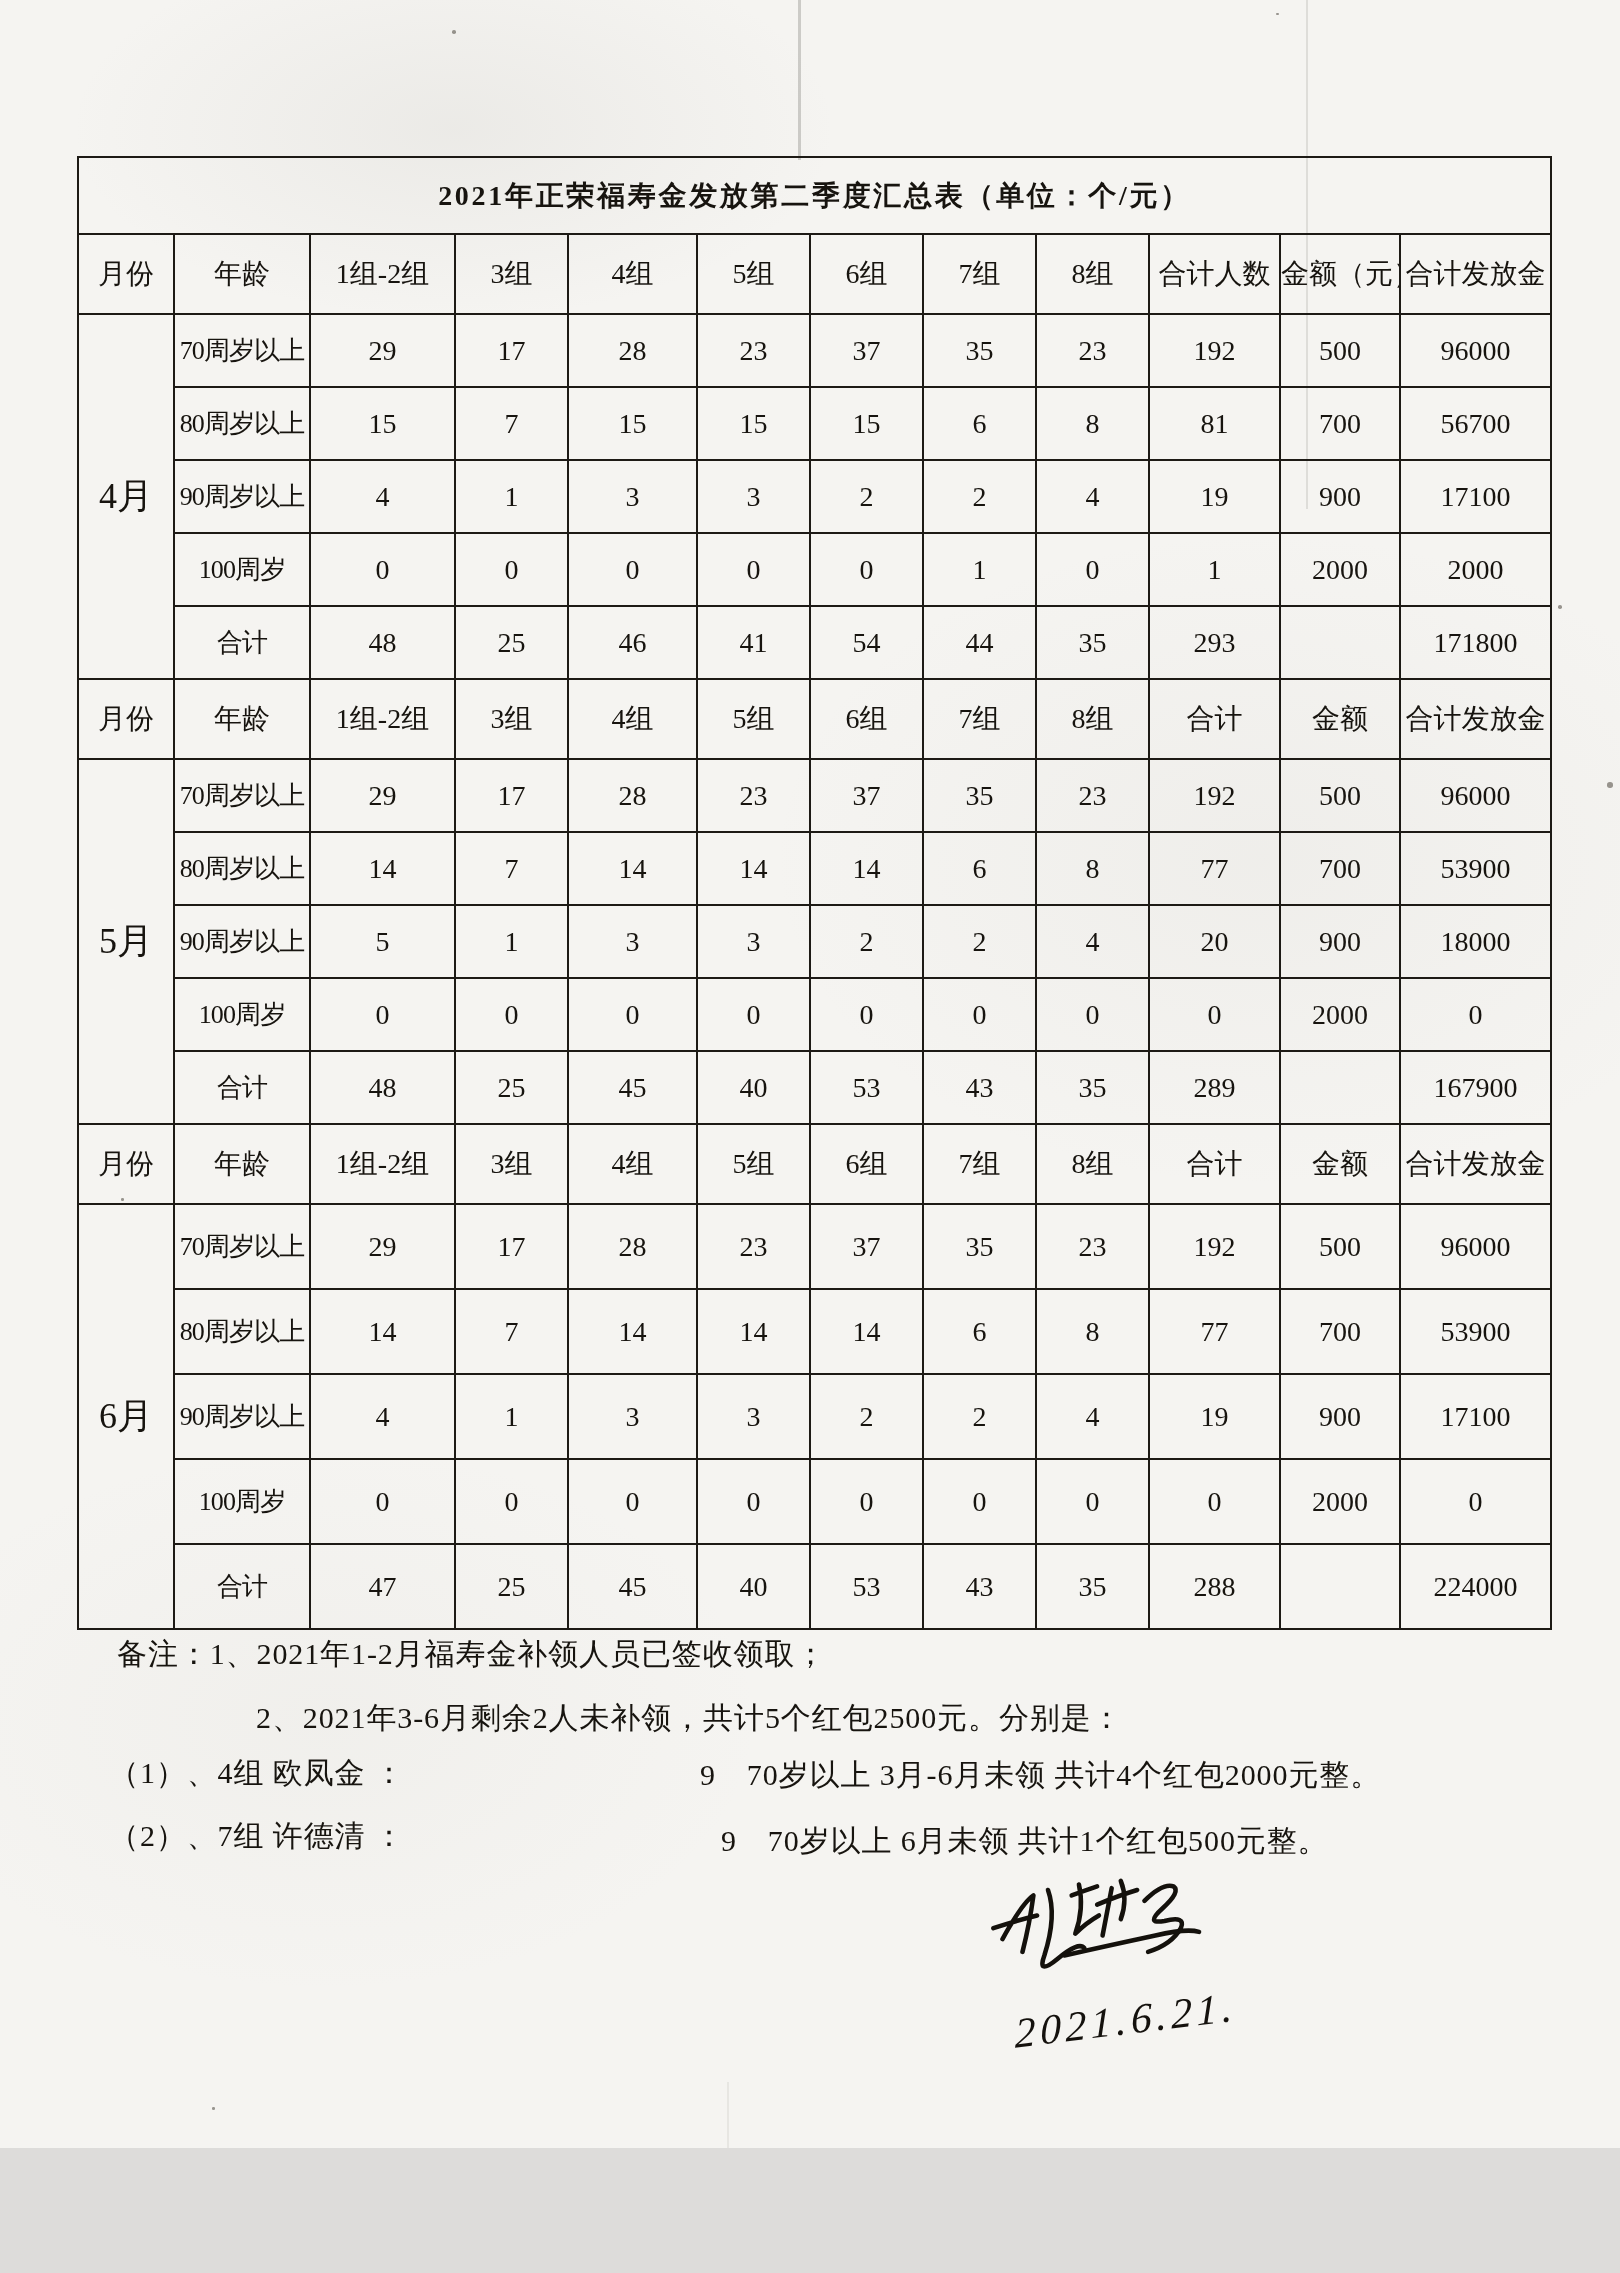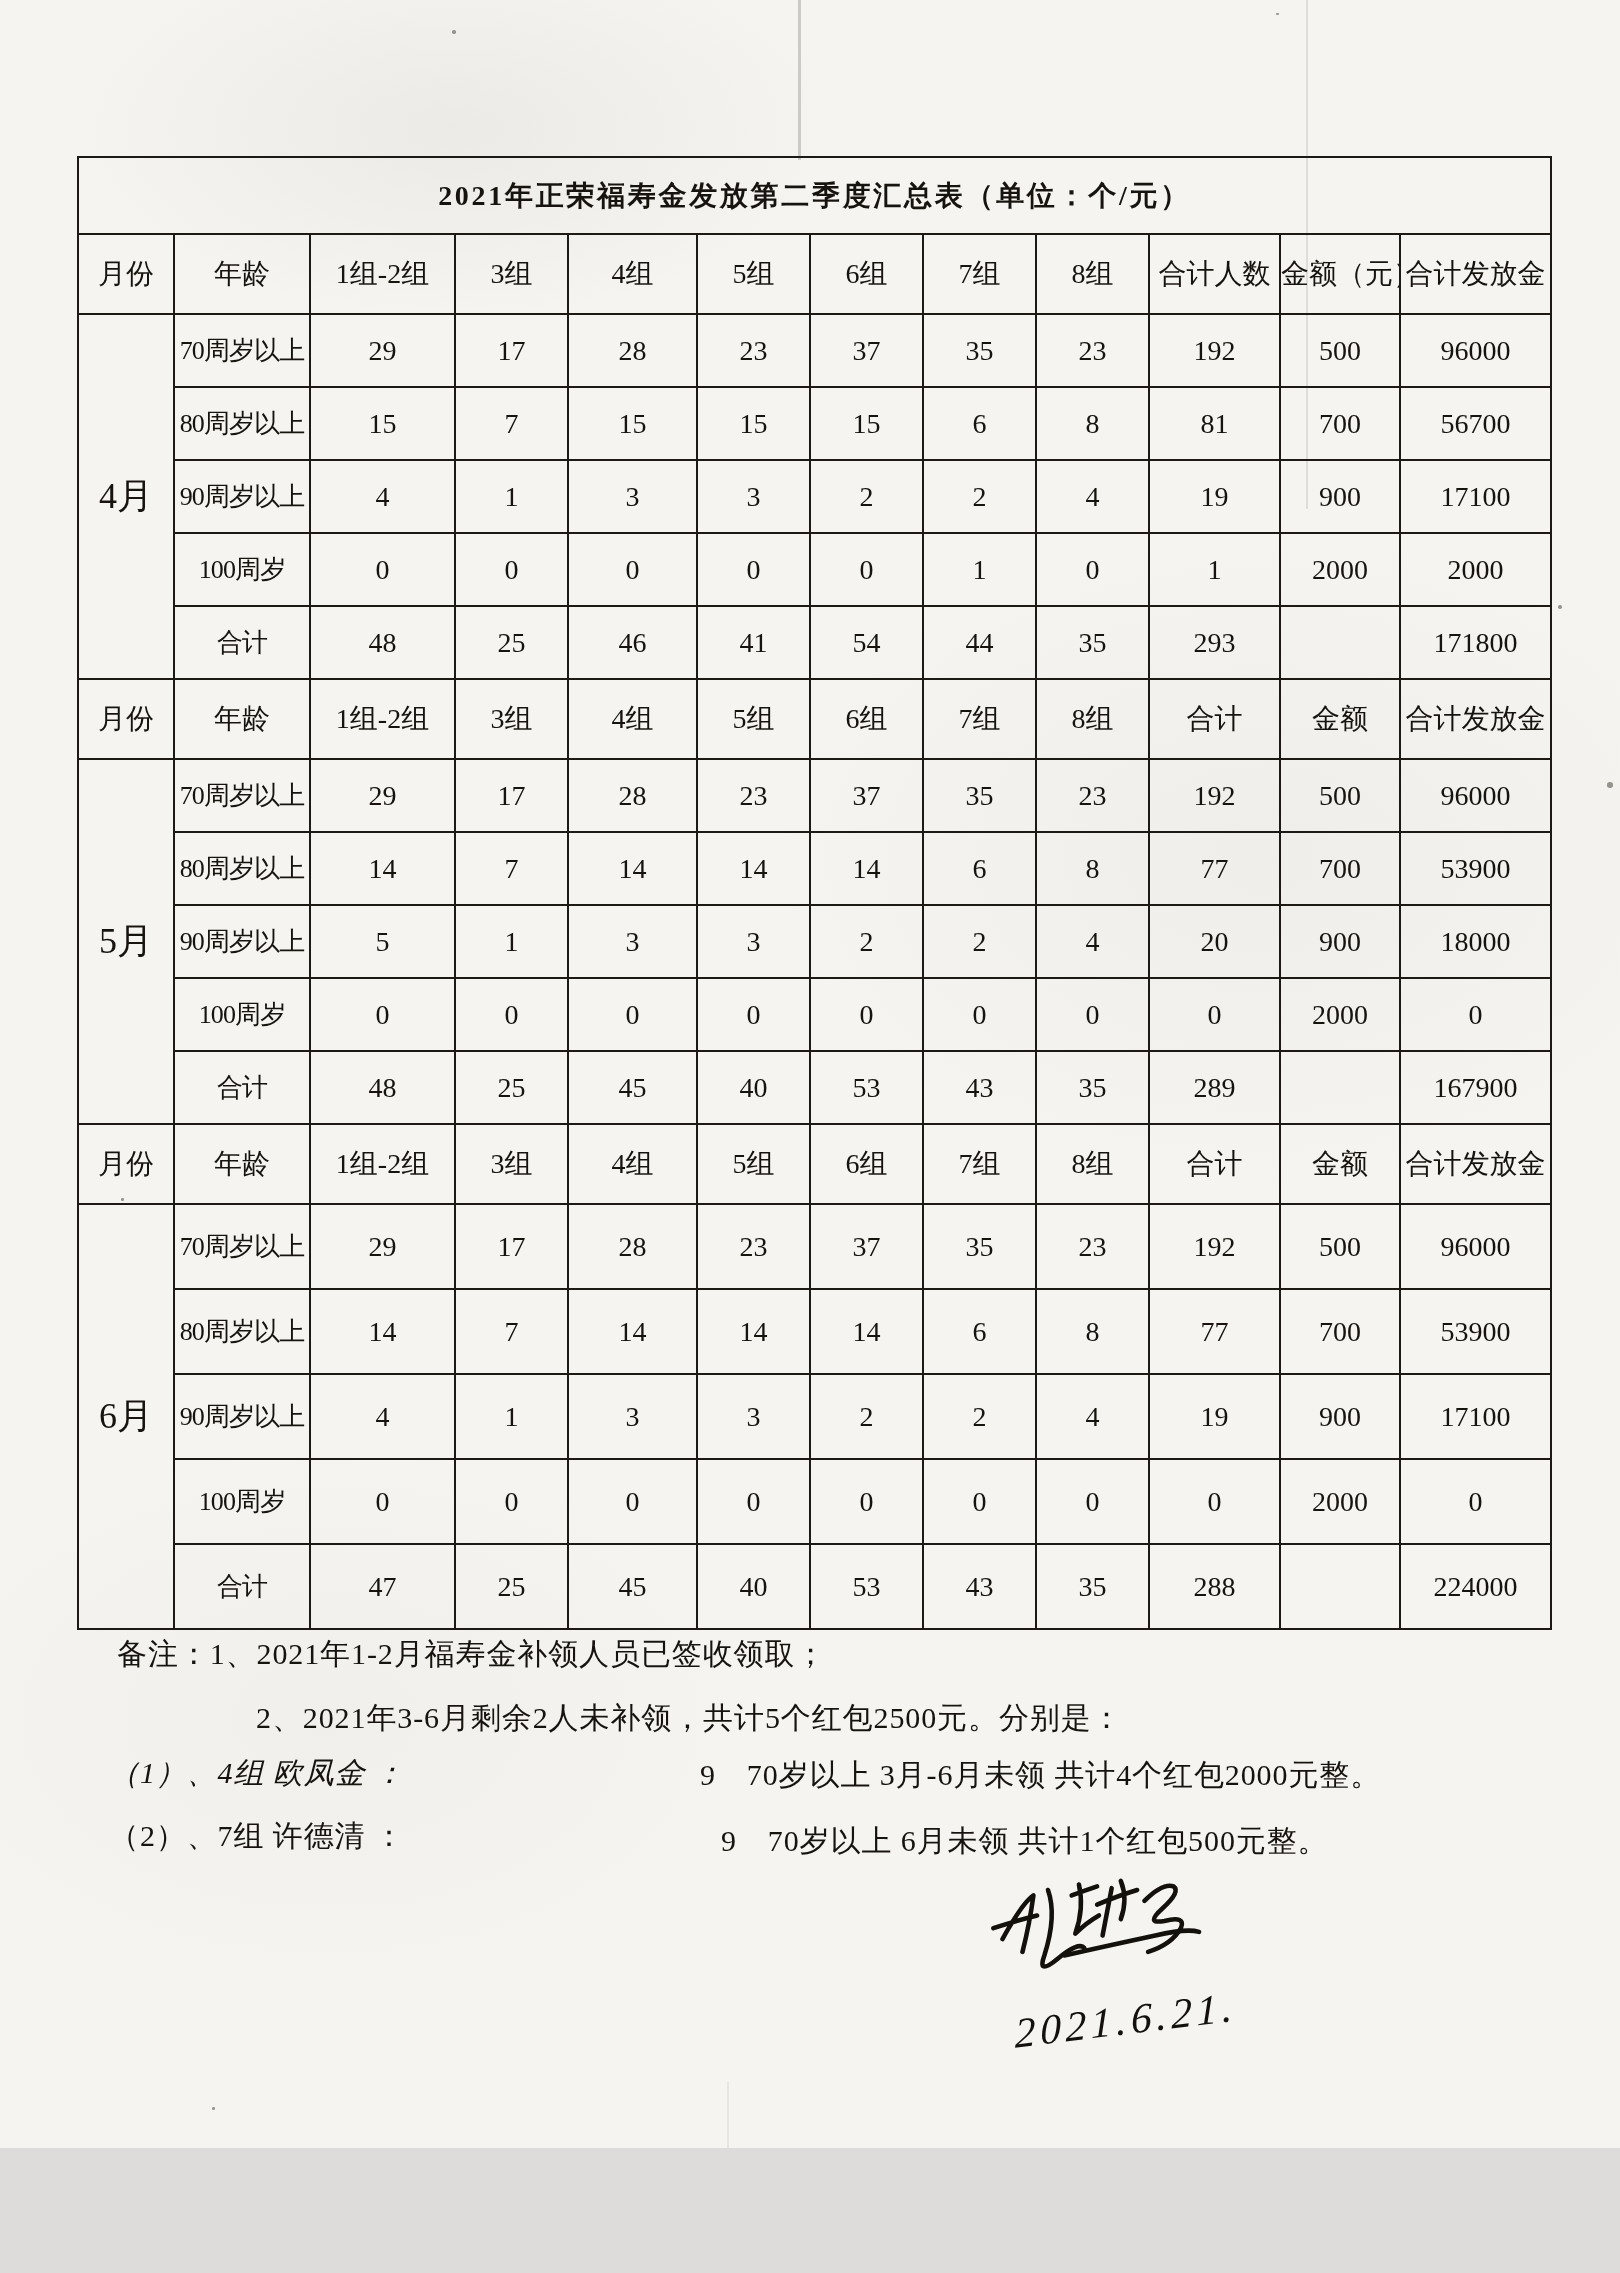--- a/index.html
+++ b/index.html
@@ -40,21 +40,21 @@
   }
   .header-row td { height:78px; font-size:28px; }
   tr.sec0 td, tr.sec1 td { height:71px; }
   tr.sec2 td { height:83px; }
   td.age { font-size:26px; letter-spacing:-0.9px; }
   td.month { font-size:36px; }
 
   .note { position:absolute; font-size:30px; letter-spacing:0.9px; white-space:nowrap; }
   .note-head  { left:117px; top:1634px; }
   .note-2     { left:256px; top:1698px; }
-  .item-label.i1 { left:109px; top:1753px;font-style:italic; }
+  .item-label.i1 { left:109px; top:1753px; }
   .item-text.t1  { left:700px; top:1755px; }
   .item-label.i2 { left:109px; top:1816px; }
   .item-text.t2  { left:714px; top:1821px;margin-left:7px; }
 
   .signature { position:absolute; left:977px; top:1868px; }
   .sig-date {
     position:absolute; left:1014px; top:1996px;
     font-size:42px; font-style:italic; letter-spacing:4.5px;
     transform:rotate(-7deg) skewX(-6deg);
     color:#14110d;

